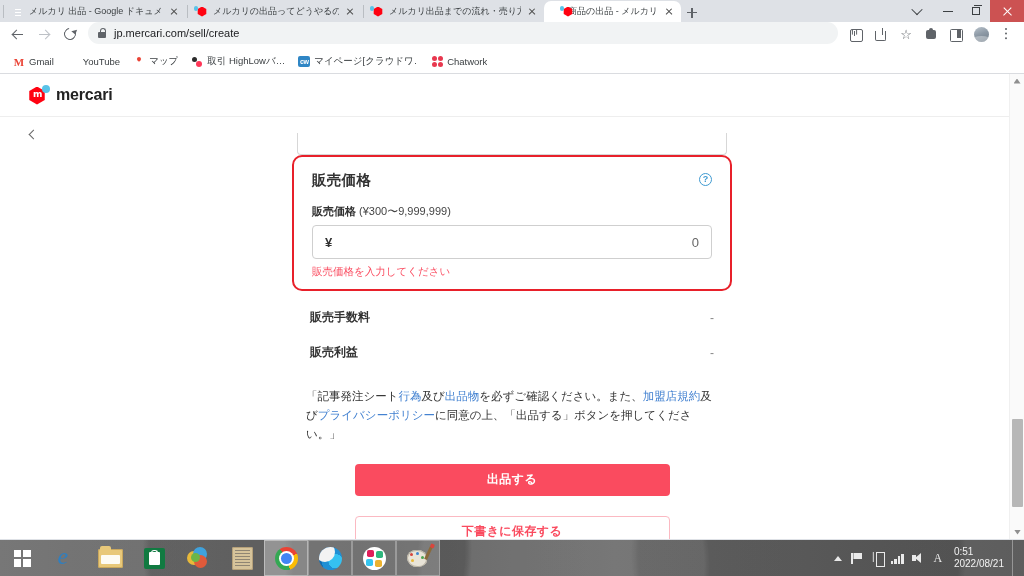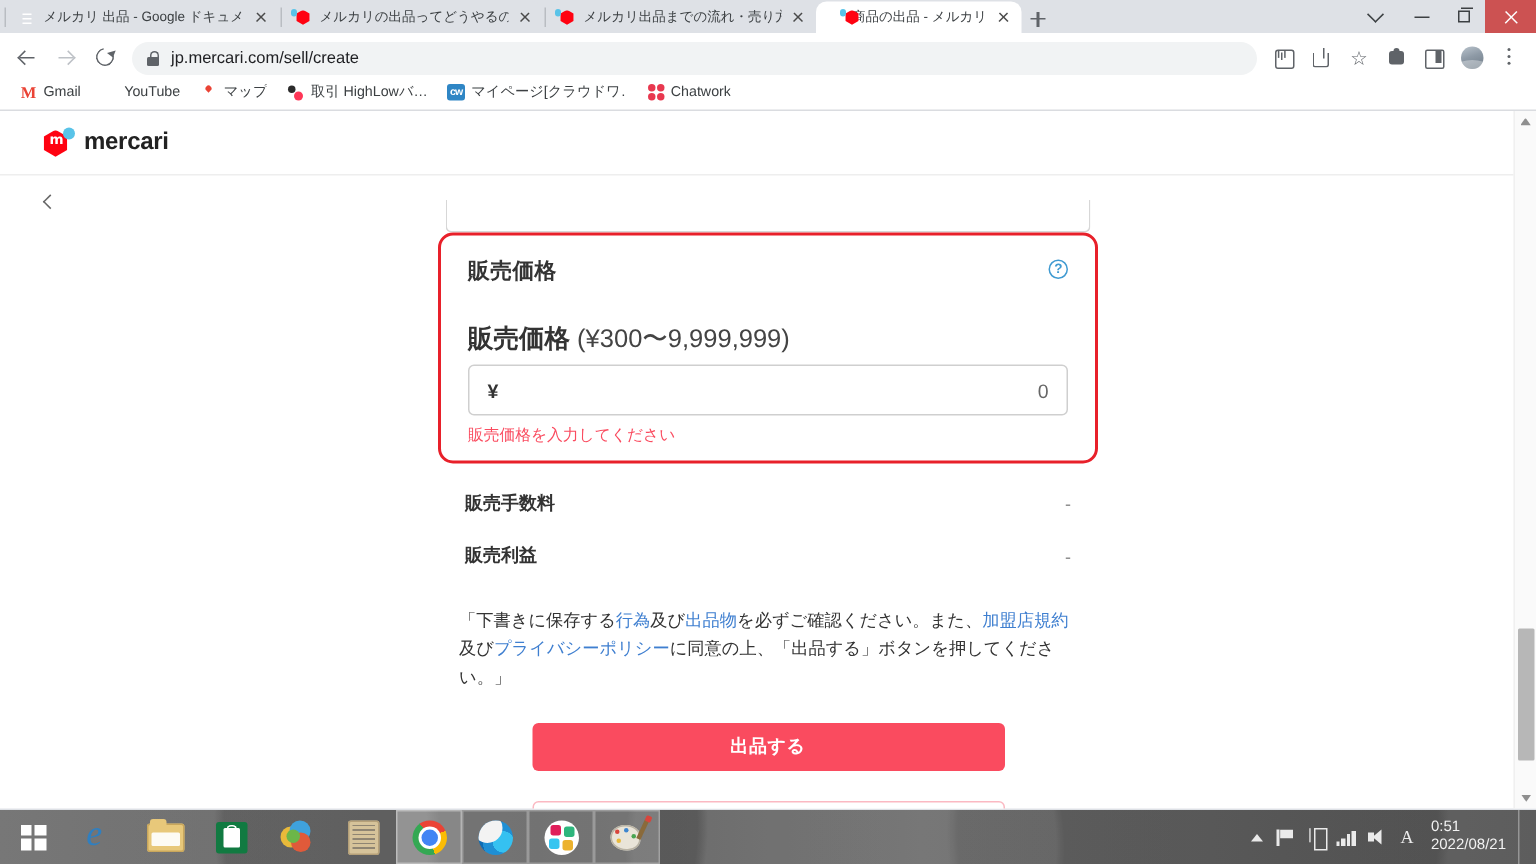--- a/index.html
+++ b/index.html
@@ -62,21 +62,21 @@
   .chev-glyph{ width:8px; height:8px; border-right:1.4px solid #3c4043; border-bottom:1.4px solid #3c4043; transform:rotate(45deg) translate(-1px,-1px); }
   .wc-min::before{ content:""; position:absolute; left:9px; top:11px; width:10px; height:1.4px; background:#3c4043; }
   .wc-max-glyph{ width:8px; height:8px; border:1.4px solid #3c4043; position:relative; }
   .wc-max-glyph::before{ content:""; position:absolute; left:1px; top:-3.5px; width:8px; height:1.4px; background:#3c4043; }
   .wc-close { width:34px; height:22px; background:#cc5252; display:flex; align-items:center; justify-content:center; }
   .wc-close .x { position:relative; width:11px; height:11px; }
   .wc-close .x::before,.wc-close .x::after{ content:""; position:absolute; left:0; top:5px; width:11px; height:1.4px; background:#fff;}
   .wc-close .x::before{transform:rotate(45deg);} .wc-close .x::after{transform:rotate(-45deg);}
 
   
-  .toolbar { height:28px; background:#fff; display:flex; align-items:flex-end; padding:0 6px; gap:2px; }
+  .toolbar { height:28px; background:#fff; display:flex; align-items:flex-start; padding:0 6px; gap:2px; }
   .tb-btn { width:24px; height:24px; display:flex; align-items:center; justify-content:center; position:relative; }
   .arrow-left, .arrow-right { width:11px; height:11px; position:relative; }
   .arrow-left::before{ content:""; position:absolute; left:0.5px; top:5px; width:10px; height:1.4px; background:#5f6368;}
   .arrow-left::after{ content:""; position:absolute; left:0.5px; top:2.2px; width:6px; height:6px; border-left:1.4px solid #5f6368; border-bottom:1.4px solid #5f6368; transform:rotate(45deg);}
   .arrow-right::before{ content:""; position:absolute; left:0.5px; top:5px; width:10px; height:1.4px; background:#bdc1c6;}
   .arrow-right::after{ content:""; position:absolute; right:0.5px; top:2.2px; width:6px; height:6px; border-right:1.4px solid #bdc1c6; border-top:1.4px solid #bdc1c6; transform:rotate(45deg);}
   .reload-glyph { width:12px; height:12px; border:1.5px solid #5f6368; border-radius:50%; border-top-color:transparent; transform:rotate(35deg); position:relative; }
   .reload-glyph::after{ content:""; position:absolute; right:-1px; top:-1px; border-left:3.4px solid transparent; border-right:3.4px solid transparent; border-bottom:4px solid #5f6368; transform:rotate(130deg);}
   .omnibox {
     flex:1; height:22px; background:#f1f3f4; border-radius:11px;
@@ -151,21 +151,21 @@
   .hl-box {
     position:relative; border:2px solid #e8202a; border-radius:10px;
     padding:14px 18px 10px 18px; margin-top:4px;
   }
   .sec-title-row { display:flex; align-items:flex-start; justify-content:space-between; }
   .sec-title { font-size:14.5px; font-weight:bold; color:#333; letter-spacing:0.3px; }
   .help-icon {
     width:13px; height:13px; border:1.3px solid #3f9ad1; border-radius:50%;
     color:#3f9ad1; font-size:9px; line-height:11px; text-align:center; font-weight:bold; margin-top:2px;
   }
-  .field-label { margin-top:24px; font-size:17px; color:#333; }
+  .field-label { margin-top:14px; font-size:11px; color:#333; }
   .field-label b { font-weight:bold; }
   .field-label span { font-weight:normal; color:#444; }
   .price-input {
     margin-top:6px; height:34px; border:1px solid #cfcfcf; border-radius:4px; background:#fff;
     display:flex; align-items:center; justify-content:space-between; padding:0 12px;
   }
   .yen { font-size:13px; font-weight:bold; color:#333; }
   .price-val { font-size:13px; color:#666; }
   .err-msg { margin-top:6px; font-size:10.5px; color:#fa4b5f; }
 
@@ -451,21 +451,21 @@
         <div class="fee-row">
           <span class="fee-label">販売手数料</span>
           <span class="fee-val">-</span>
         </div>
         <div class="fee-row">
           <span class="fee-label">販売利益</span>
           <span class="fee-val">-</span>
         </div>
 
         <div class="terms">
-          <span>「下書きに保存する</span><a href="#">行為</a><span>及び</span><a href="#">出品物</a><span>を必ずご確認ください。また、</span><a href="#">加盟店規約</a><span>及び</span><a href="#">プライバシーポリシー</a><span>に同意の上、「出品する」ボタンを押してください。」</span>
+          <span>「記事発注シート</span><a href="#">行為</a><span>及び</span><a href="#">出品物</a><span>を必ずご確認ください。また、</span><a href="#">加盟店規約</a><span>及び</span><a href="#">プライバシーポリシー</a><span>に同意の上、「出品する」ボタンを押してください。」</span>
         </div>
 
         <div class="btn-primary">出品する</div>
         <div class="btn-secondary">下書きに保存する</div>
       </div>
 
       <div class="vscroll">
         <div class="vs-arrow">
             <span class="vs-up"></span>
           </div>

